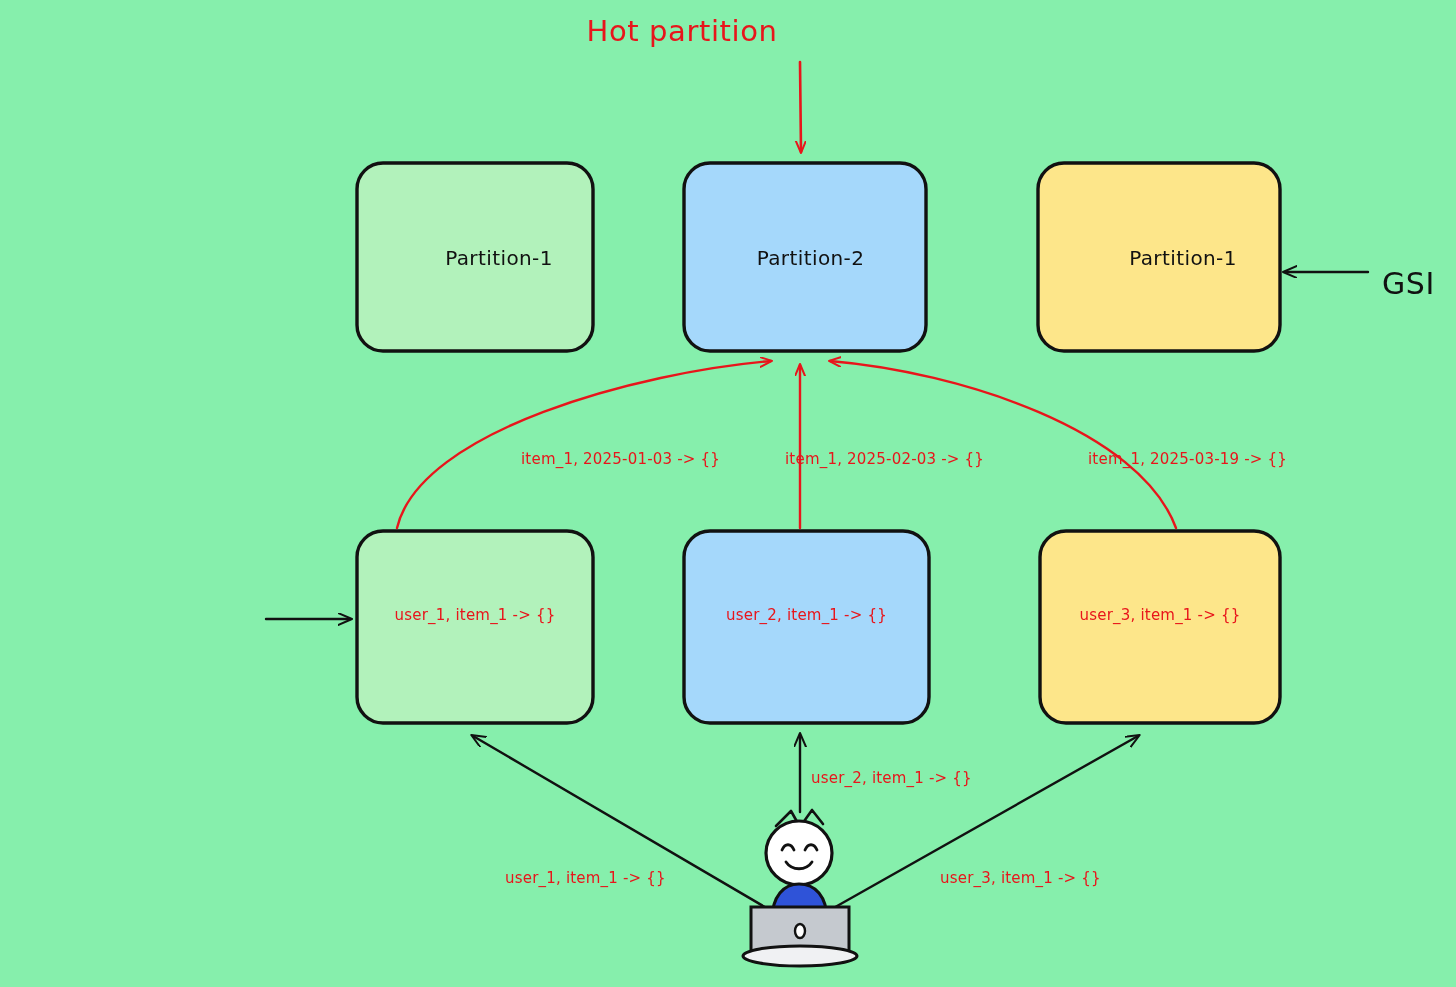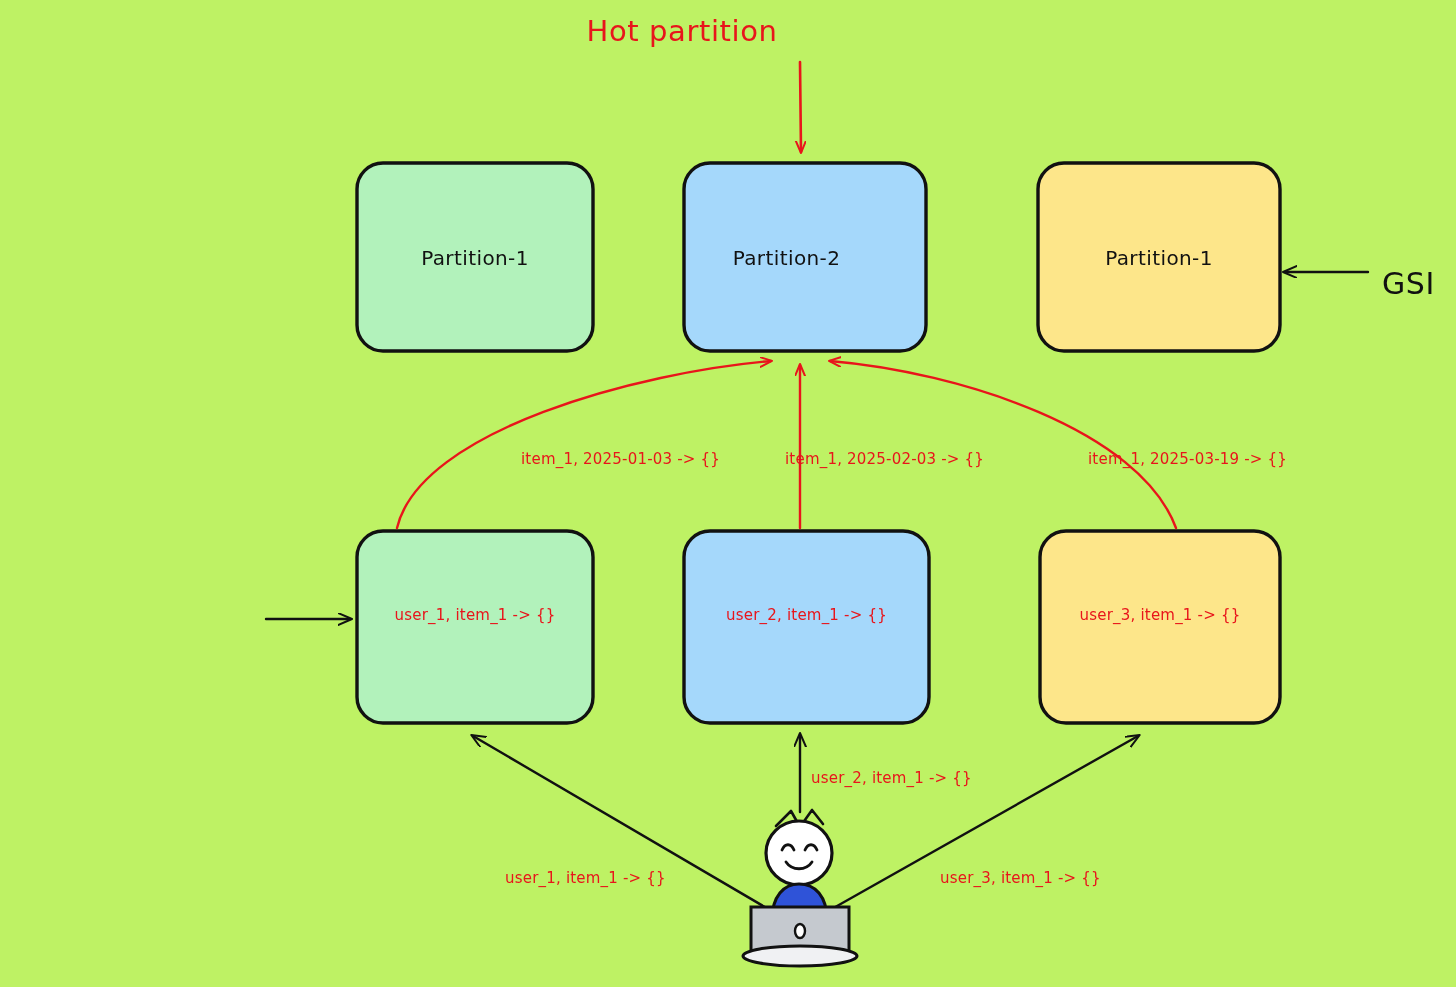--- a/index.html
+++ b/index.html
@@ -5,21 +5,21 @@
 <style>
   html, body {
     margin: 0;
     padding: 0;
     background: #ffffff;
   }
   #canvas {
     position: relative;
     width: 1456px;
     height: 987px;
-    background: #bef264;
+    background: #86efac;
     overflow: hidden;
     font-family: "DejaVu Sans", "Liberation Sans", sans-serif;
   }
   #canvas > svg {
     position: absolute;
     top: 0;
     left: 0;
     width: 1456px;
     height: 987px;
   }
@@ -27,20 +27,21 @@
     position: absolute;
     text-align: center;
     pointer-events: none;
     white-space: nowrap;
   }
   .partition-title {
     font-family: "DejaVu Sans", "Liberation Sans", sans-serif;
     font-size: 20px;
     color: #111111;
     letter-spacing: 0.4px;
+    padding-left: 24px;
   }
   .record-label {
     font-family: "DejaVu Sans", "Liberation Sans", sans-serif;
     font-size: 15px;
     color: #e8151b;
     letter-spacing: 0.2px;
   }
   .edge-label {
     font-family: "DejaVu Sans", "Liberation Sans", sans-serif;
     font-size: 15px;

